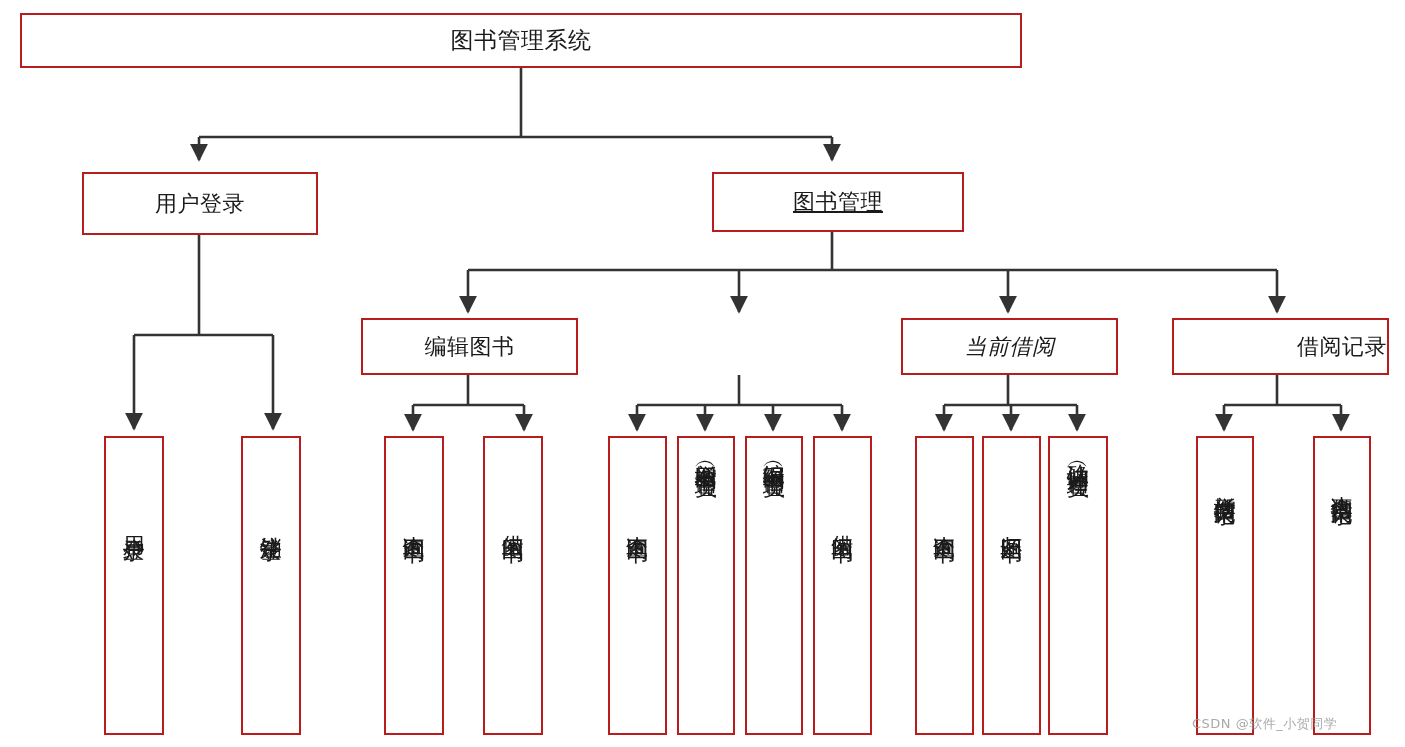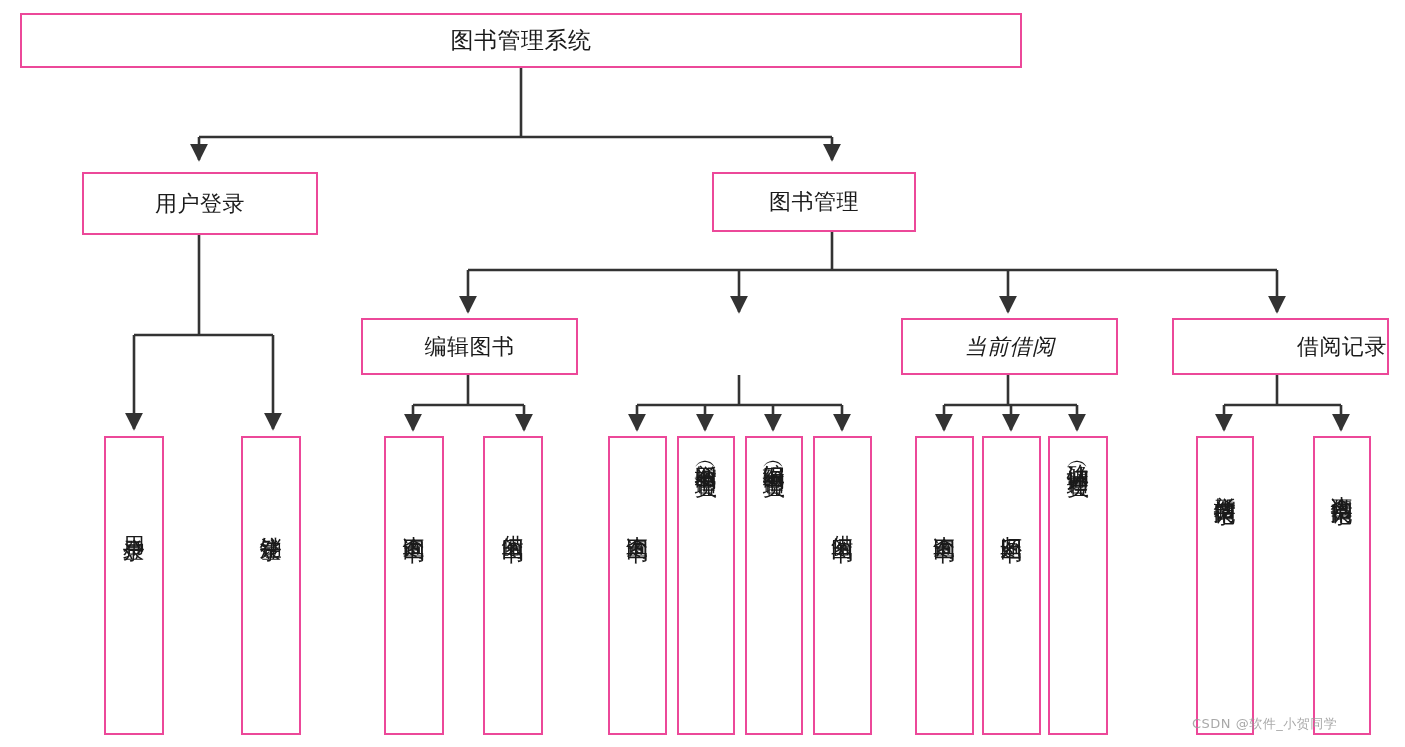--- a/index.html
+++ b/index.html
@@ -18,21 +18,21 @@
   svg#wires{
     position:absolute;
     left:0;top:0;
     width:1405px;height:747px;
     pointer-events:none;
   }
   .node{
     position:absolute;
     box-sizing:border-box;
     background:#ffffff;
-    border:2px solid #ec4899;
+    border:2px solid #b91c1c;
     display:flex;
     align-items:center;
     justify-content:center;
     text-align:center;
     color:#1a1a1a;
   }
   .node .label{
     display:block;
     line-height:1.18;
     letter-spacing:0.5px;
@@ -120,21 +120,21 @@
     </g>
   </svg>
 
   <div class="node h root" style="left:20px;top:13px;width:1002px;height:55px;">
     <span class="label">图书管理系统</span>
   </div>
 
   <div class="node h" style="left:82px;top:172px;width:236px;height:63px;">
     <span class="label">用户登录</span>
   </div>
-  <div class="node h" style="left:712px;top:172px;width:204px;height:60px;">
+  <div class="node h" style="left:712px;top:172px;width:252px;height:60px;text-decoration:underline;">
     <span class="label">图书管理</span>
   </div>
 
   <div class="node h" style="left:361px;top:318px;width:217px;height:57px;">
     <span class="label">编辑图书</span>
   </div>
   <div class="node h" style="left:901px;top:318px;width:217px;height:57px;font-style:italic;">
     <span class="label">当前借阅</span>
   </div>
   <div class="node h" style="left:1172px;top:318px;width:217px;height:57px;justify-content:flex-end;">

